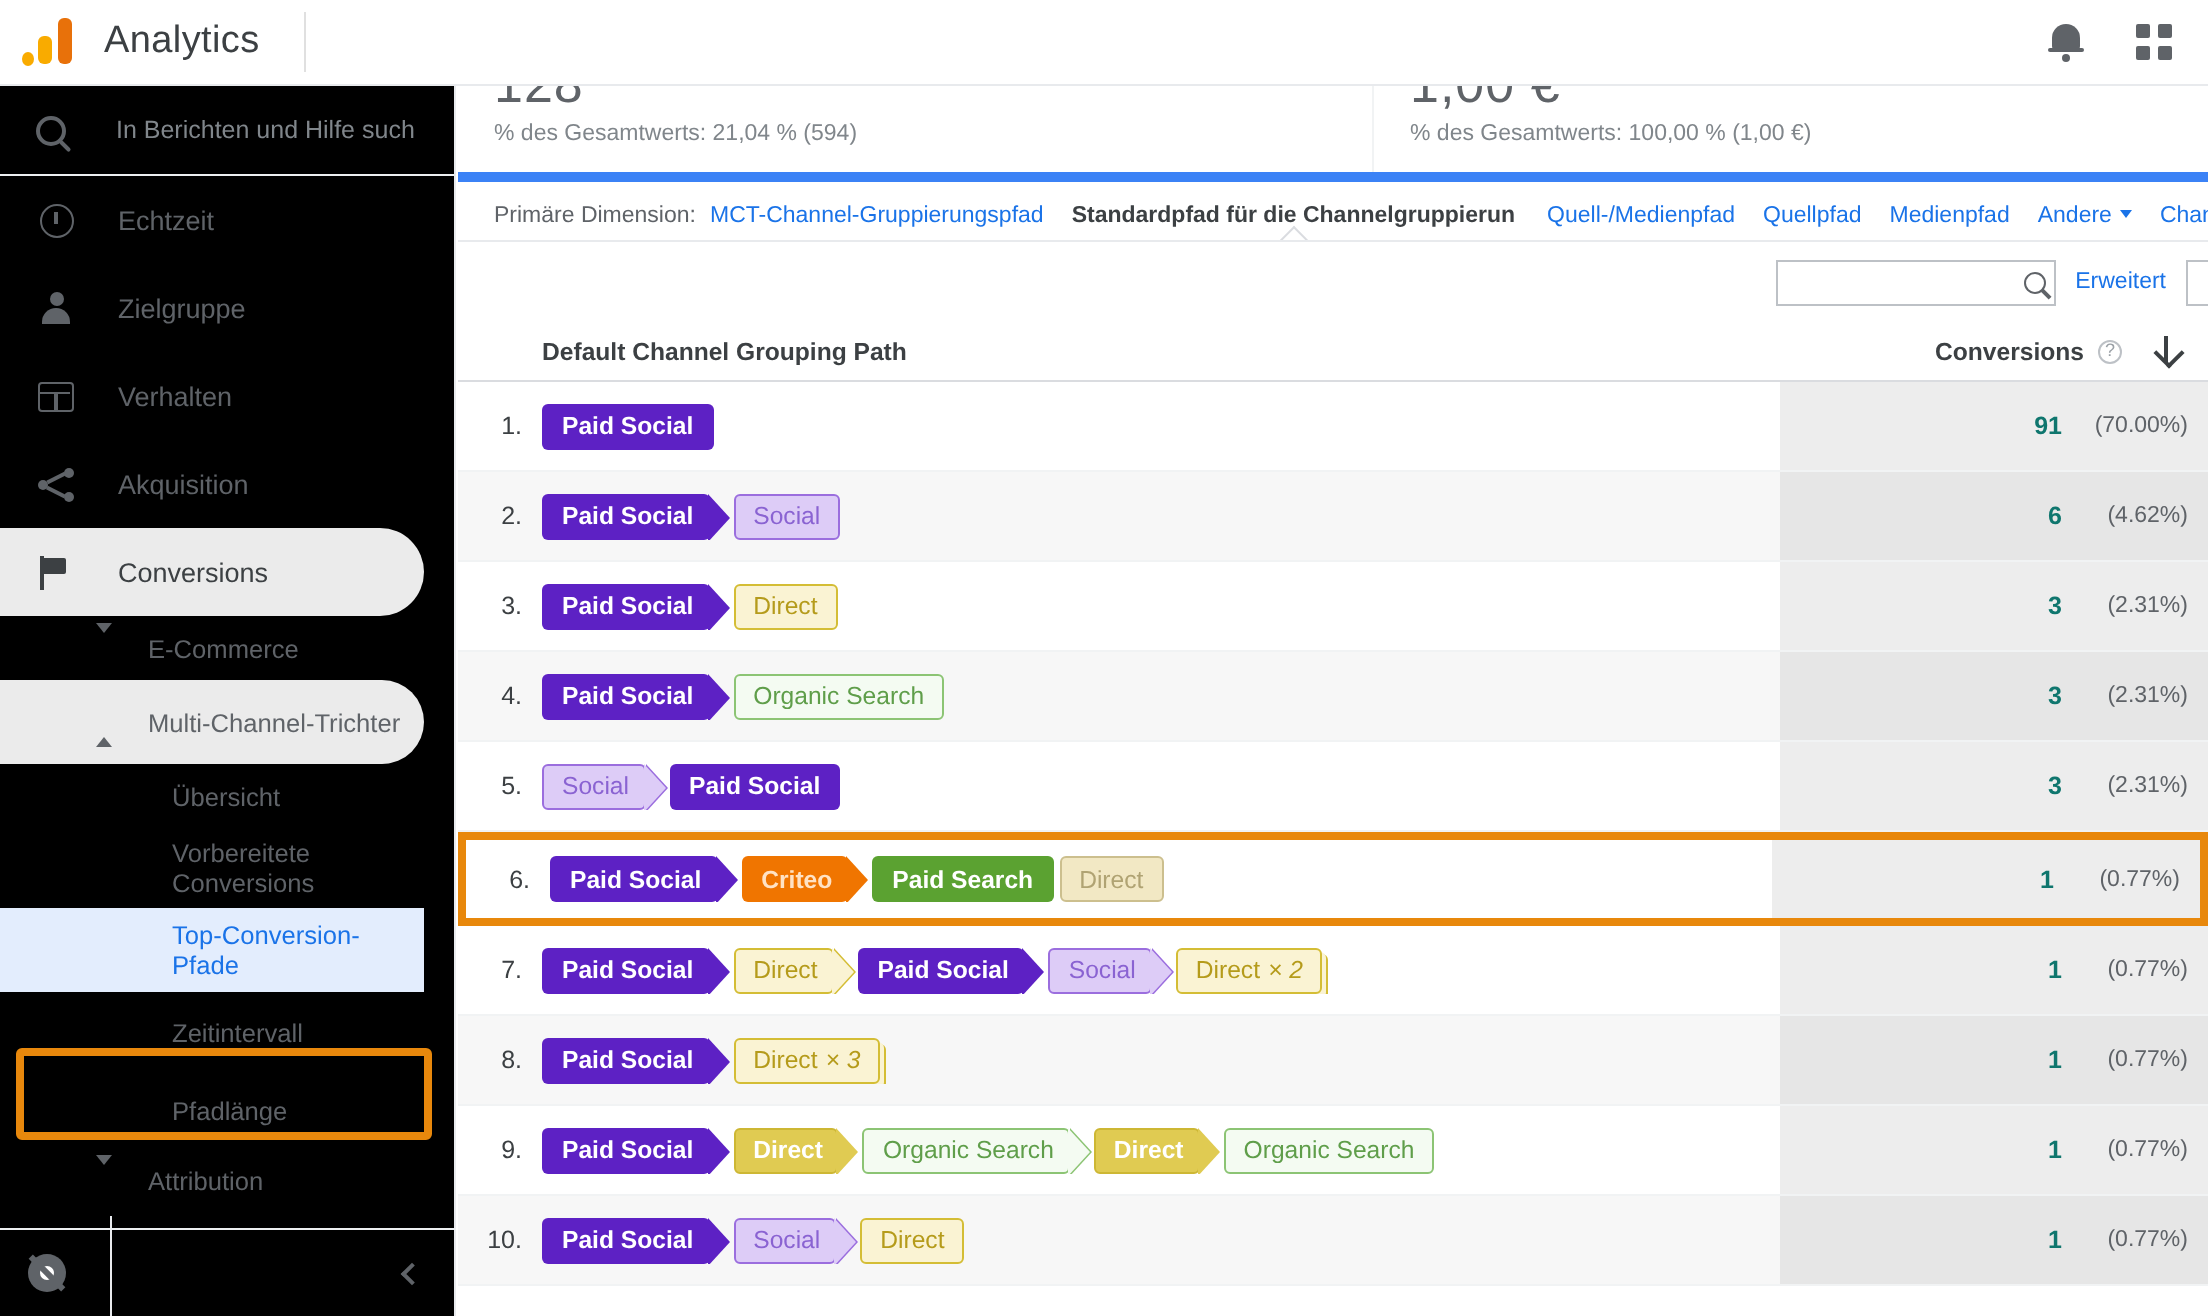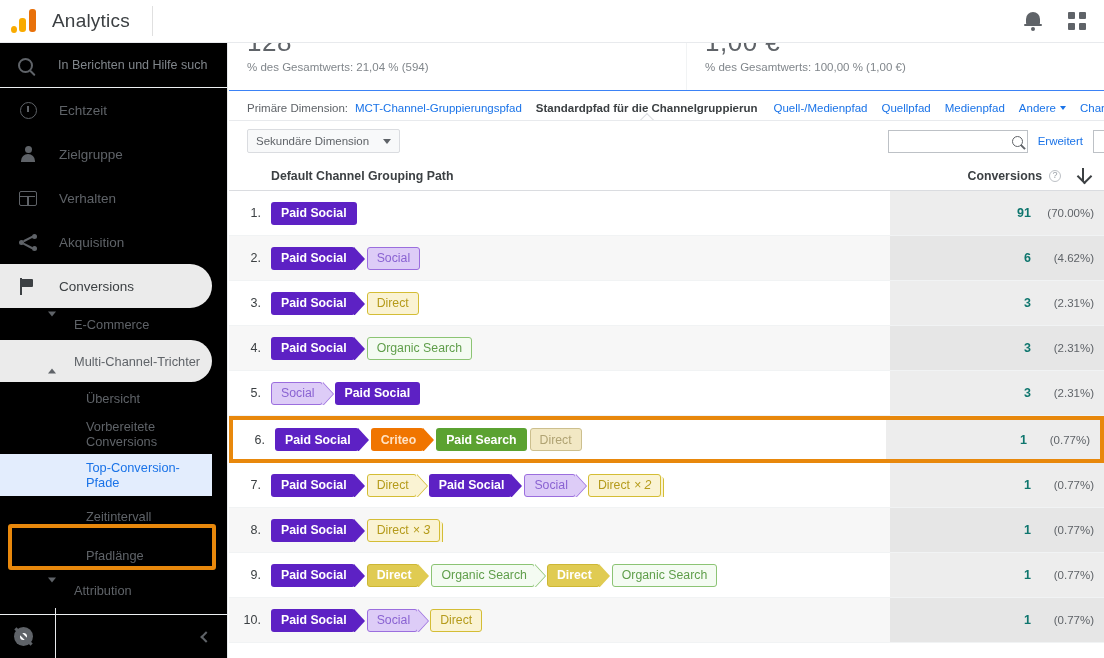--- a/index.html
+++ b/index.html
@@ -148,21 +148,21 @@
   .vline {
     position:absolute; left:55px; top: 565px; width:1px; height: 50px; background:#e8eaed;
   }
 
   
   .main {
     position: absolute; top: 43px; left: 229px; width: 875px; height: 615px;
     background: #fff;
   }
   .metric-strip {
-    display: flex; height: 48px; border-bottom: 1px solid #3b82f6; gap: 40px;
+    display: flex; height: 48px; border-bottom: 5px solid #3b82f6; gap: 40px;
   }
   .metric-card {
     flex: 1; padding-left: 18px; position: relative; overflow: hidden;
   }
   .metric-card + .metric-card { border-left: 1px solid #f1f3f4; }
   .metric-big {
     font-size: 26px; color: #5f6368; margin-top: -16px; letter-spacing: .5px;
   }
   .metric-sub { font-size: 11.5px; color: #80868b; margin-top: 3px; }
 
@@ -437,24 +437,20 @@
       <span class="dim-tab">MCT-Channel-Gruppierungspfad</span>
       <span class="dim-tab sel">Standardpfad für die Channelgruppierun</span>
       <span class="dim-tab">Quell-/Medienpfad</span>
       <span class="dim-tab">Quellpfad</span>
       <span class="dim-tab">Medienpfad</span>
       <span class="dim-tab"><span>Andere</span><span class="mini-caret"></span></span>
       <span class="dim-tab">Channelgruppierun</span>
     </div>
 
     <div class="tools-row">
-      <div class="sec-dim-btn">
-        <span>Sekundäre Dimension</span>
-        <span class="mini-caret2"></span>
-      </div>
       <div class="tools-right">
         <div class="search-box">
           <span class="mag2"></span>
         </div>
         <span class="adv-link">Erweitert</span>
         <div class="view-btns">
           <span class="view-btn"></span>
         </div>
       </div>
     </div>

